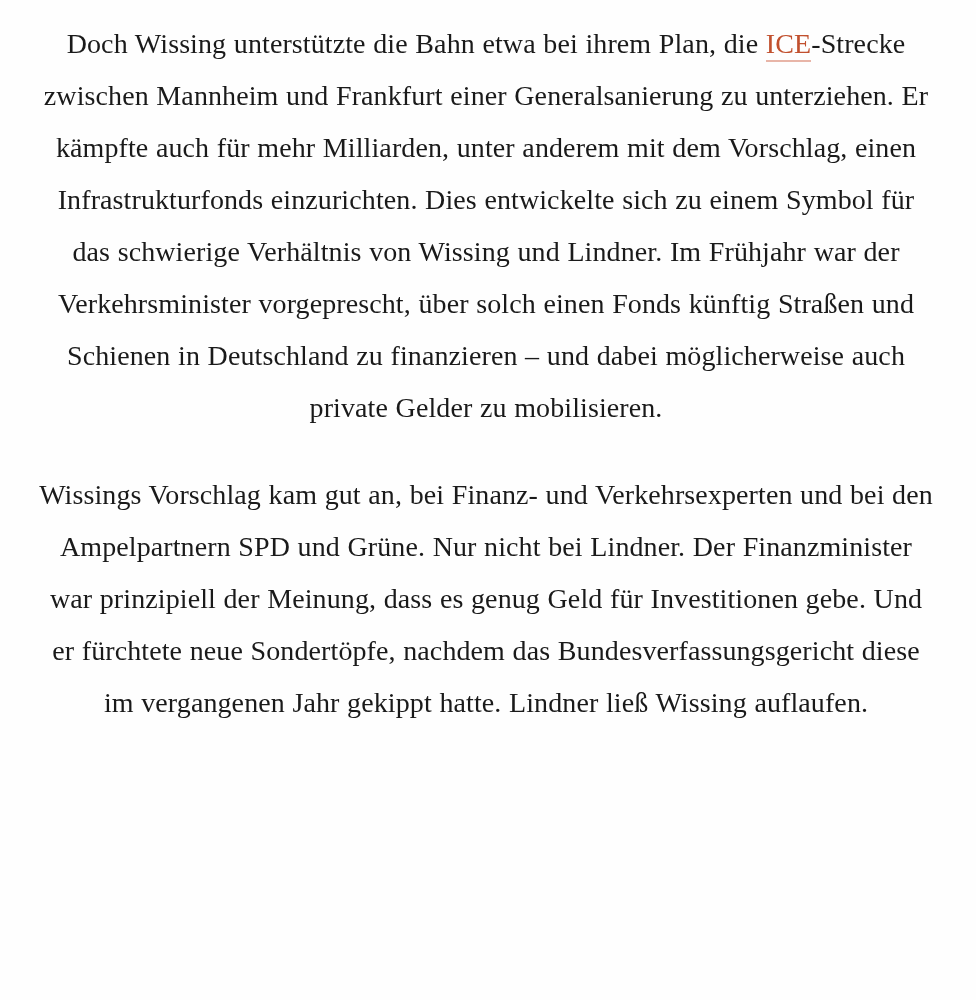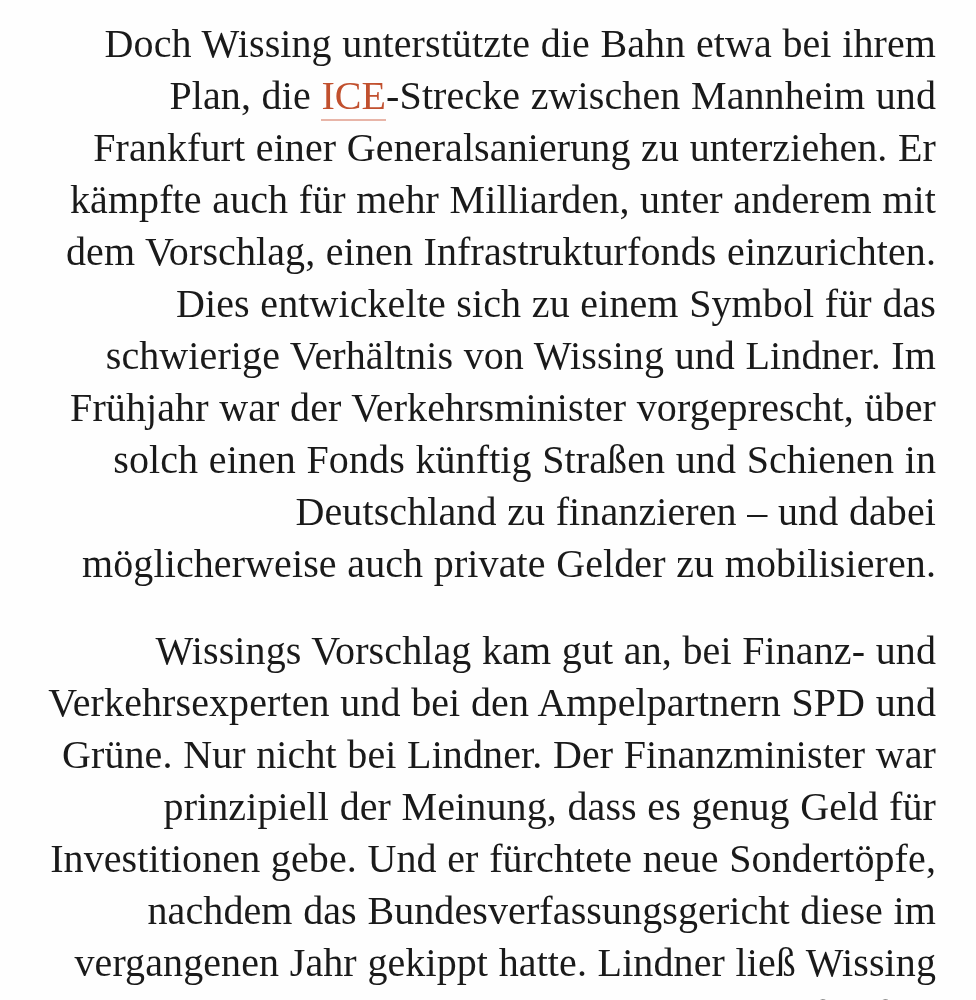--- a/index.html
+++ b/index.html
@@ -20,25 +20,25 @@
     box-sizing: border-box;
     width: 976px;
     height: 1000px;
     padding: 18px 40px 0 36px;
     background: #fefefe;
   }
 
   .para {
     margin: 0;
     color: #1a1a1a;
-    font-size: 40px;
+    font-size: 28px;
     line-height: 52px;
     letter-spacing: 0.1px;
     word-spacing: 0.5px;
-    text-align: right;
+    text-align: center;
     hyphens: none;
   }
 
   .para + .para {
     margin-top: 35px;
   }
 
   .inline-link {
     color: #c1502e;
     text-decoration: none;

